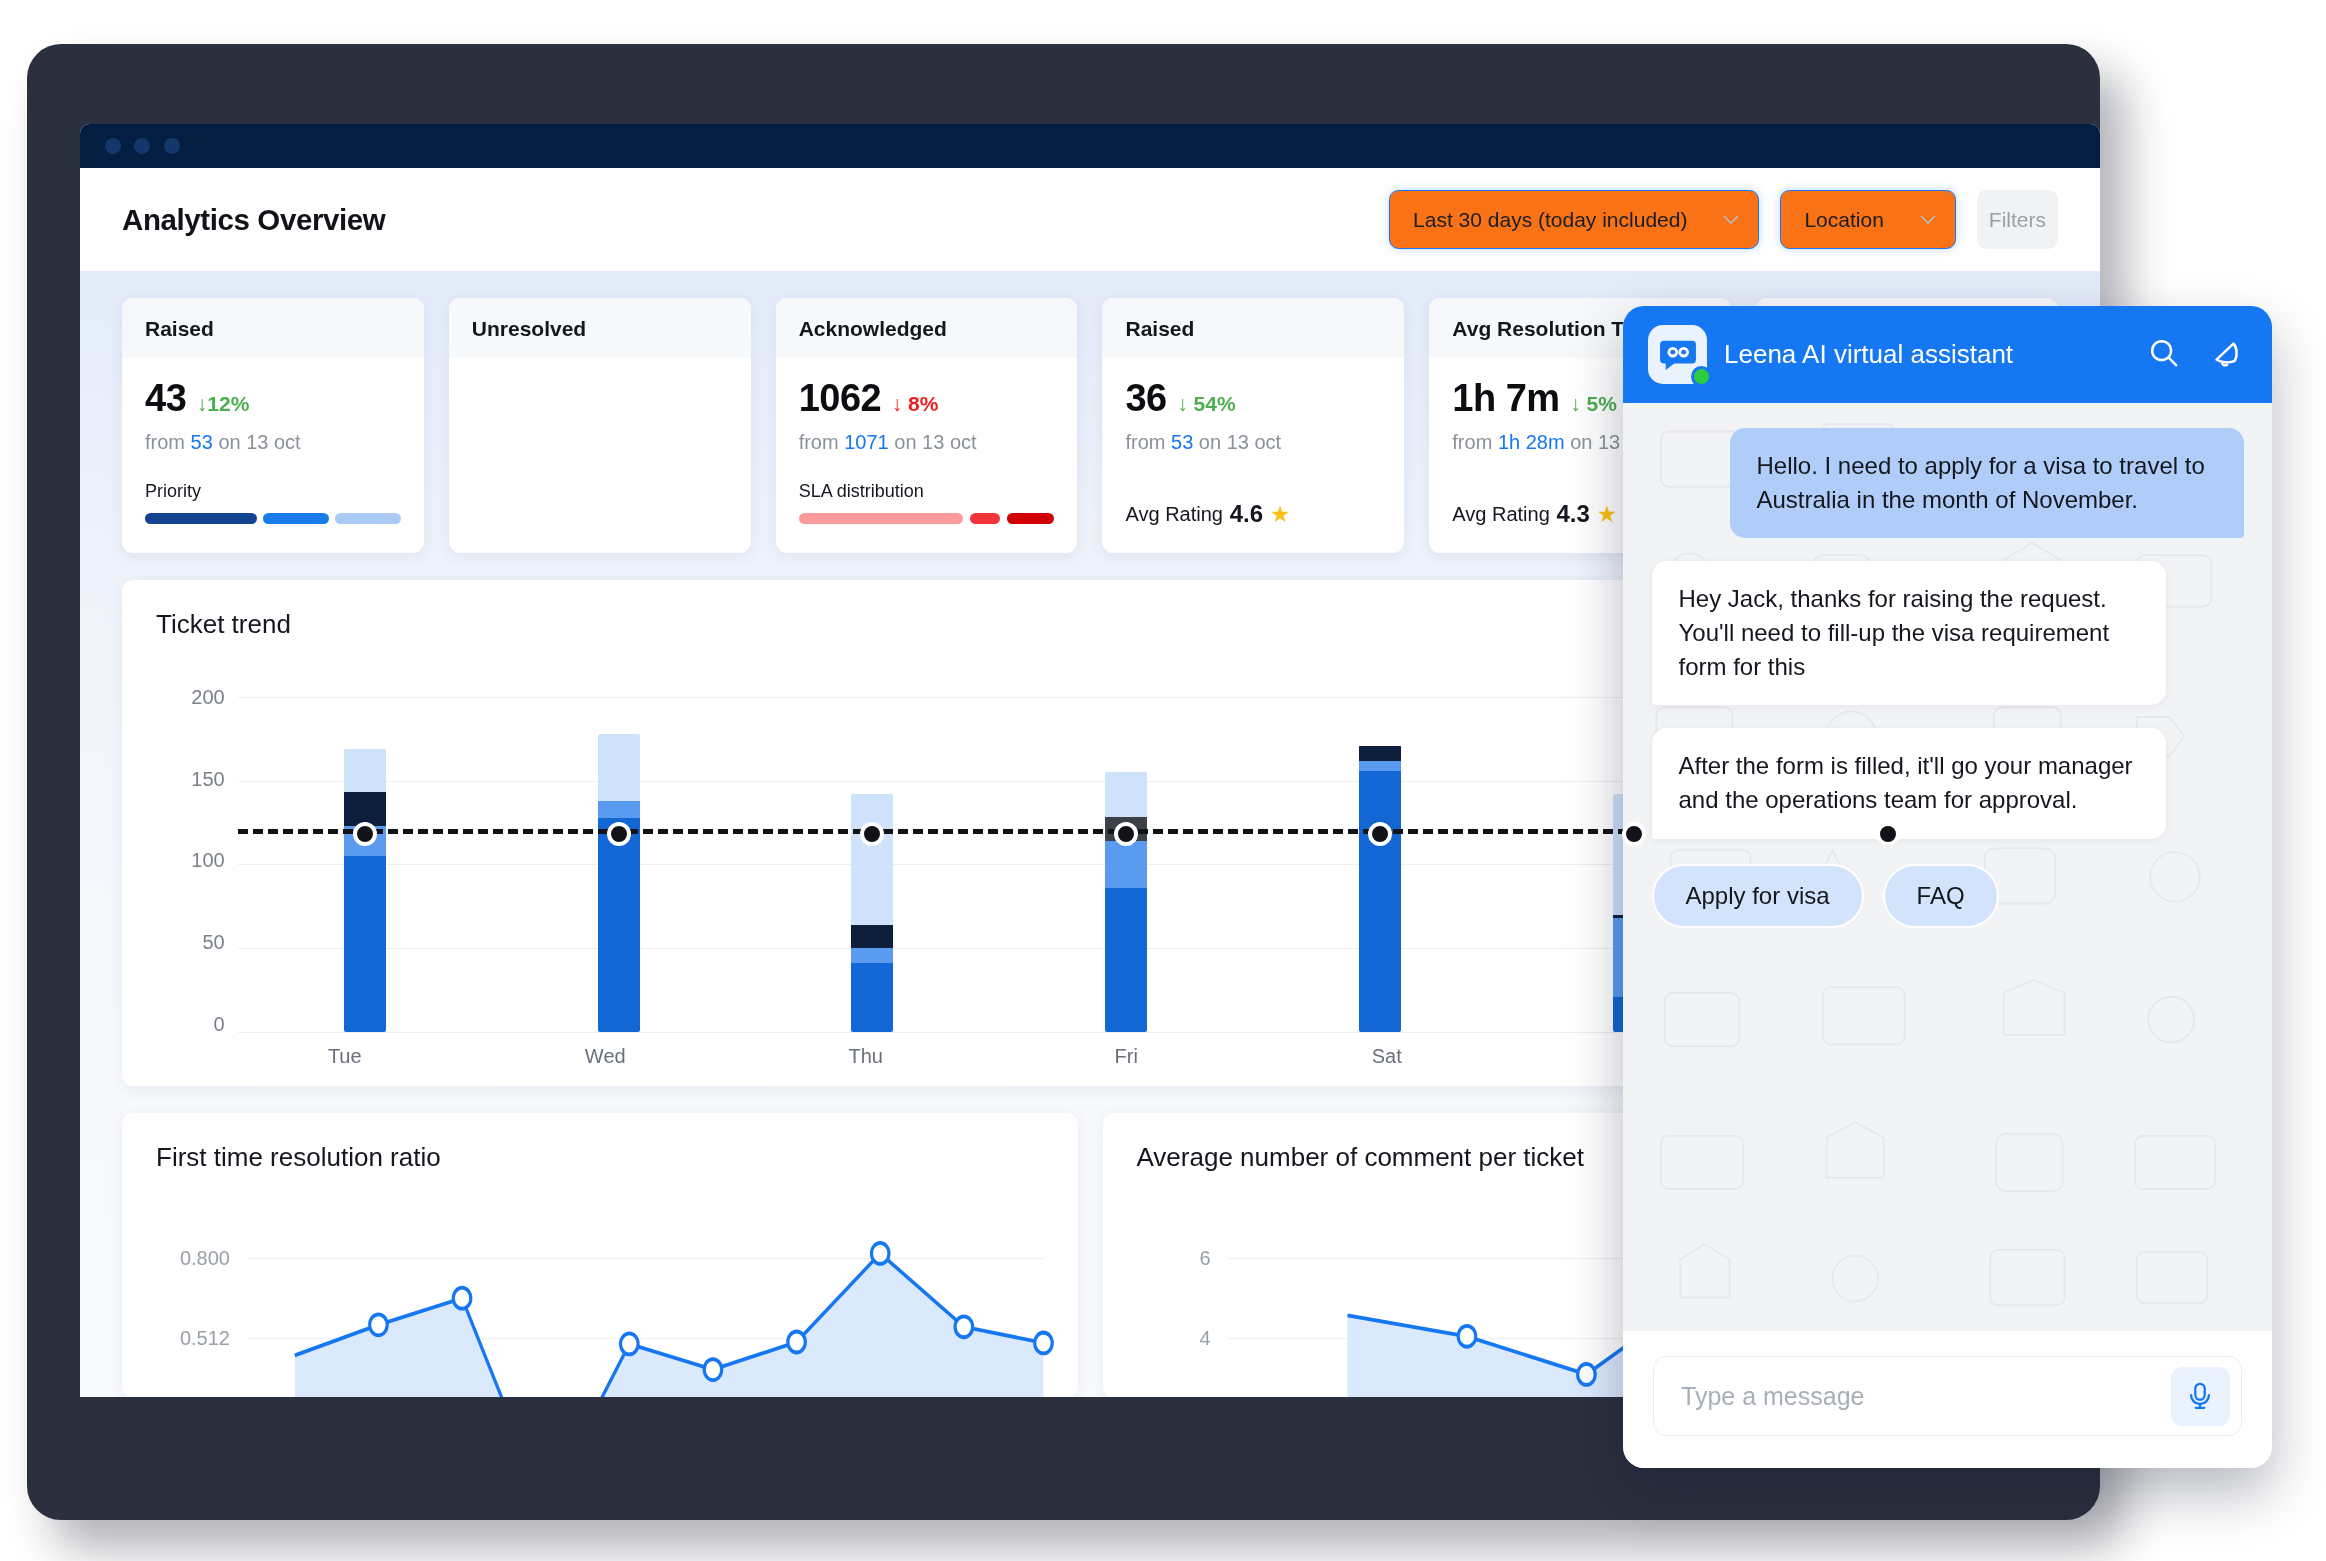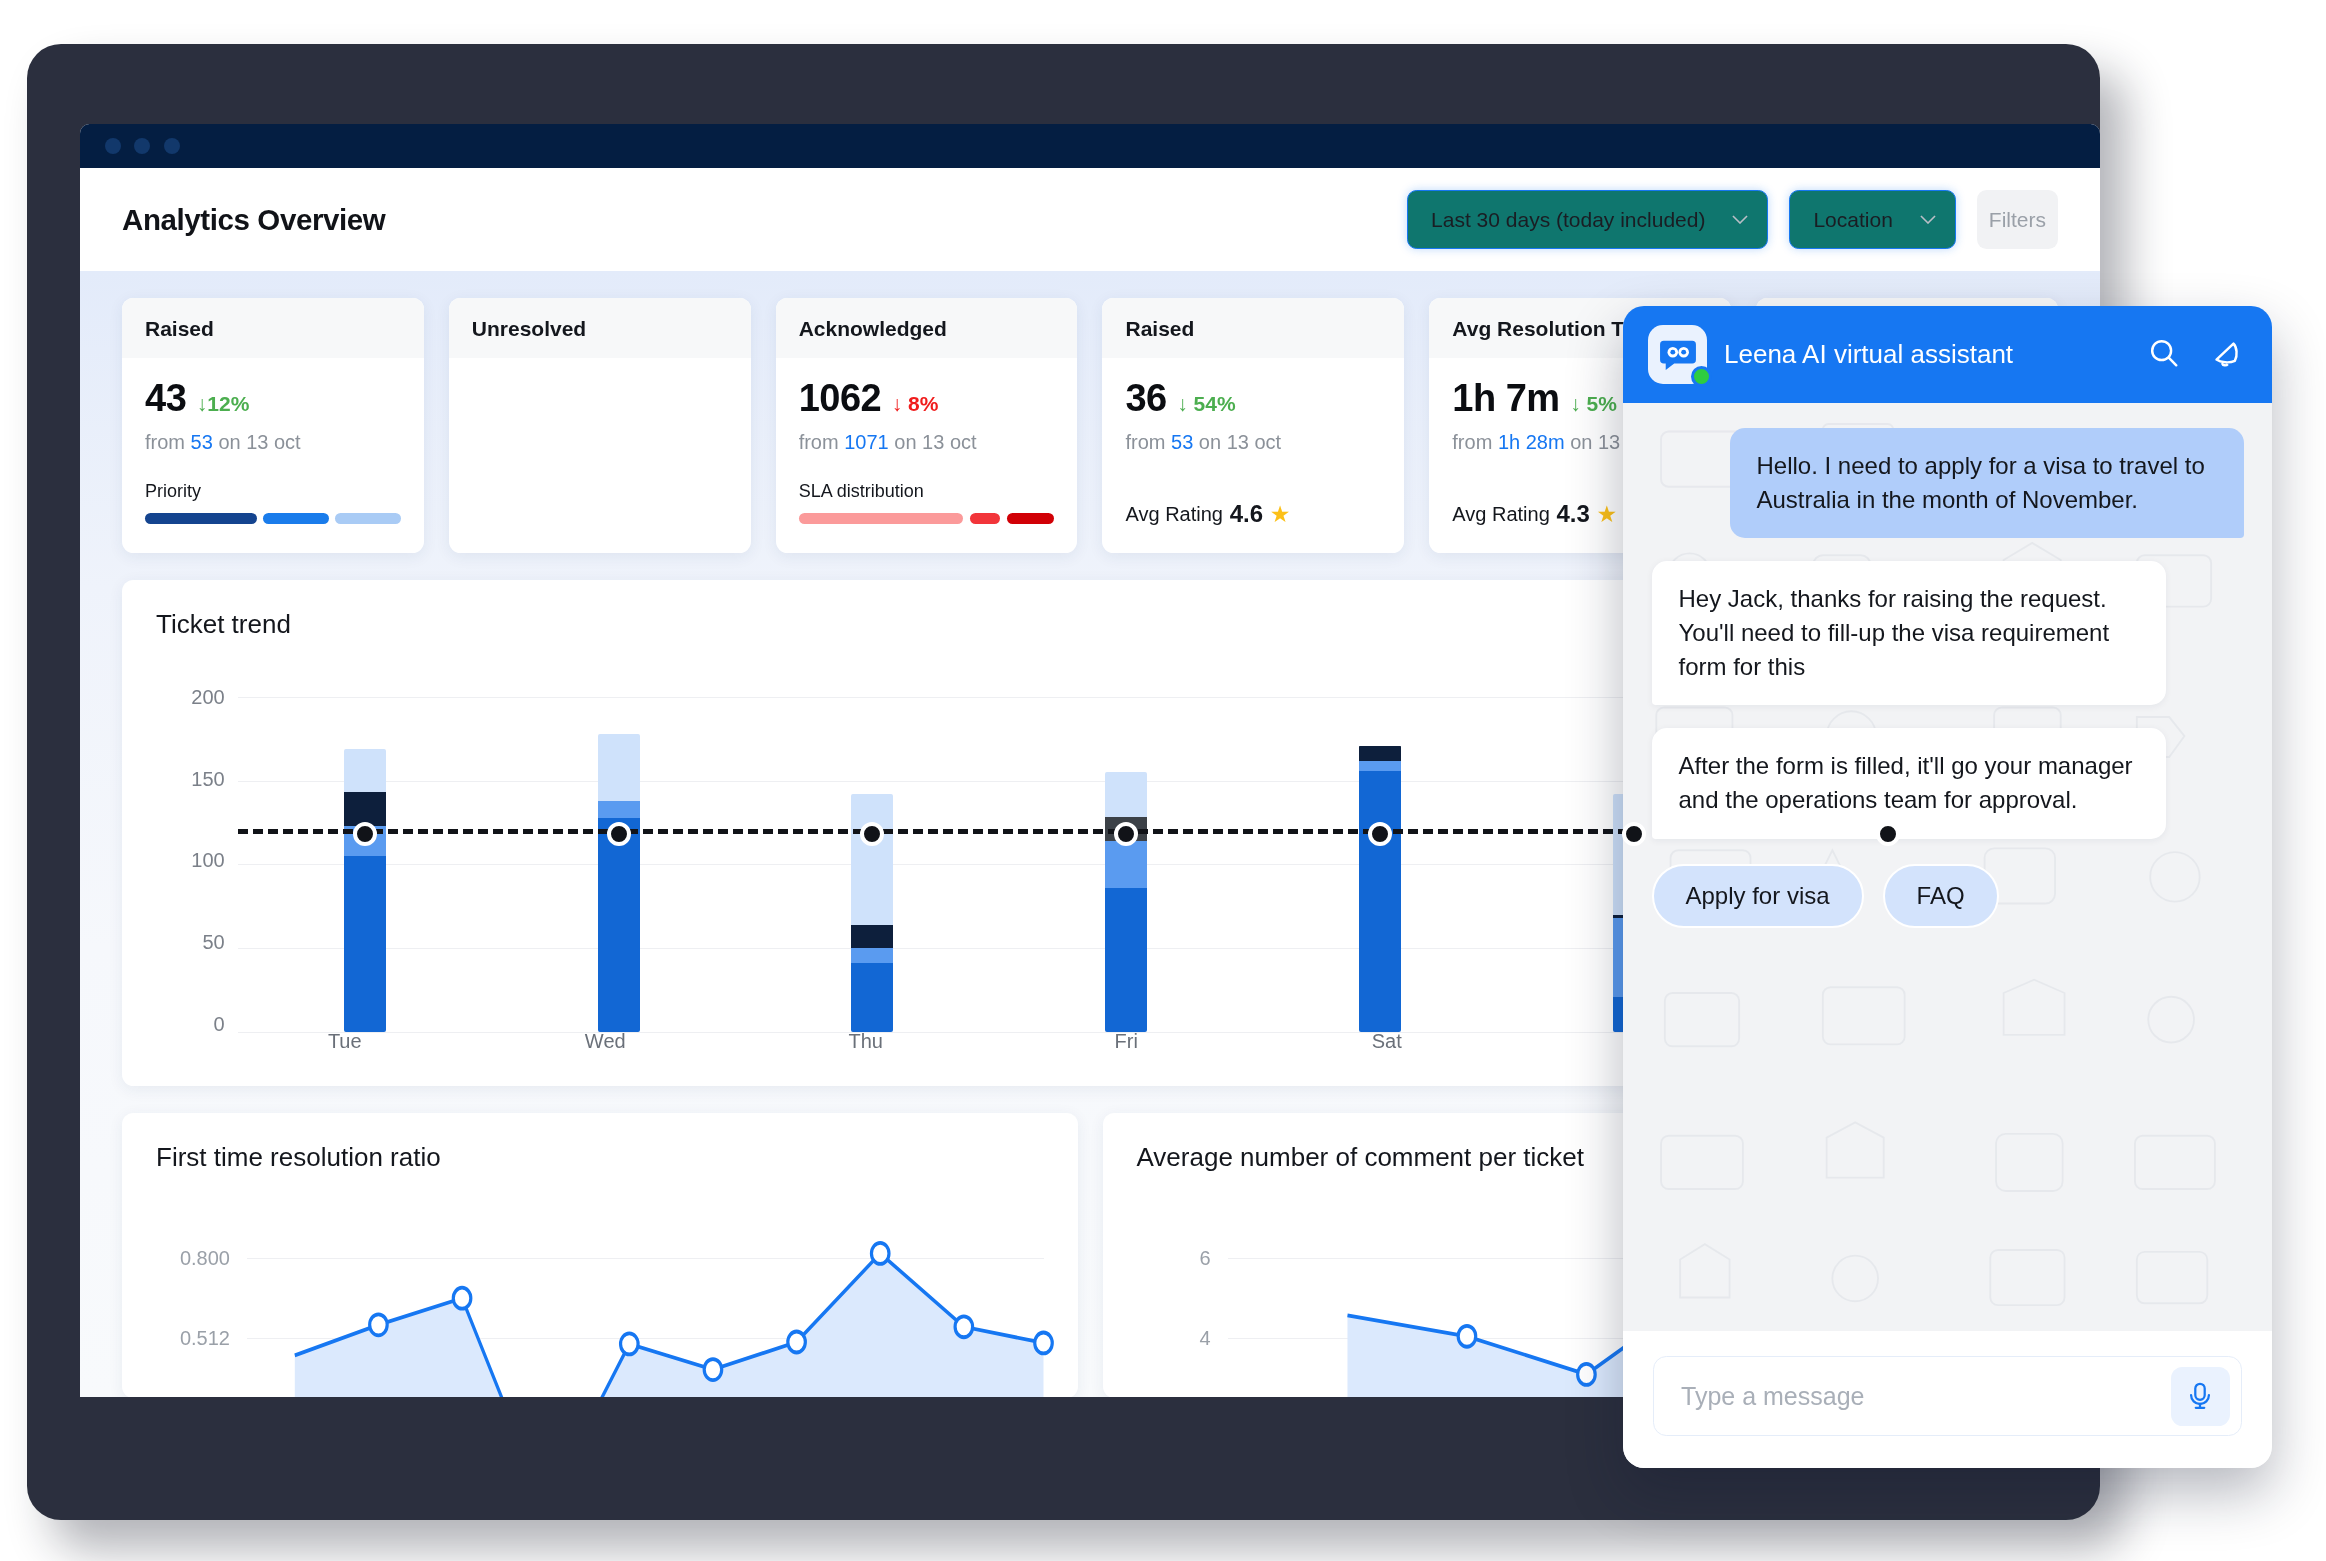--- a/index.html
+++ b/index.html
@@ -42,22 +42,22 @@
   #app-header {
     height: 103px; background: #ffffff;
     display: flex; align-items: center; padding: 0 42px;
     position: relative;
   }
   #page-title { font-size: 29.5px; font-weight: 700; color: #111318; letter-spacing: -0.4px; }
   #header-controls { margin-left: auto; display: flex; align-items: center; gap: 21px; }
 
   .select-box {
     height: 59px; border: 1.9px solid #1677f2; border-radius: 9.5px;
-    background: #0f766e; display: flex; align-items: center;
-    padding: 0 19px 0 23px; gap: 27px;
+    background: #f97316; display: flex; align-items: center;
+    padding: 0 19px 0 23px; gap: 36px;
     box-shadow: 0 0 9.5px rgba(22,119,242,.28);
   }
   .select-label { font-size: 21px; color: #1a1d23; white-space: nowrap; }
   .chev { width: 16px; height: 9.5px; flex: 0 0 auto; }
   .chev svg { display: block; }
   #filters-button {
     height: 59px; padding: 0 12px; border-radius: 9.5px;
     background: #f1f2f4; color: #9aa0a8; font-size: 21px;
     display: flex; align-items: center; border: none;
     font-family: inherit; cursor: pointer;
@@ -133,21 +133,21 @@
     position: absolute; bottom: 0; left: 50%; transform: translateX(-50%);
     width: 42px; display: flex; flex-direction: column-reverse;
     border-radius: 1.9px; overflow: hidden;
   }
   .seg { width: 100%; }
   .bar-marker {
     position: absolute; left: 50%; transform: translate(-50%,50%);
     width: 24px; height: 24px; border-radius: 50%;
     background: #111318; border: 4.8px solid #ffffff; z-index: 5;
   }
-  .x-labels { position: absolute; left: 82px; right: 9.5px; bottom: 15px; display: flex; gap: 47px; }
+  .x-labels { position: absolute; left: 82px; right: 9.5px; bottom: 0; display: flex; gap: 47px; }
   .x-labels span { flex: 1 1 0; text-align: center; font-size: 20px; color: #6a7079; }
 
   
   #bottom-row { display: flex; gap: 25px; padding: 27px 42px 0; }
   .mini-card {
     flex: 1 1 0; min-width: 0;
     background: #fff; border-radius: 11.4px;
     box-shadow: 0 3.8px 15px rgba(35,55,95,.07);
     padding: 28.5px 34px 0; height: 285px; overflow: hidden;
   }

